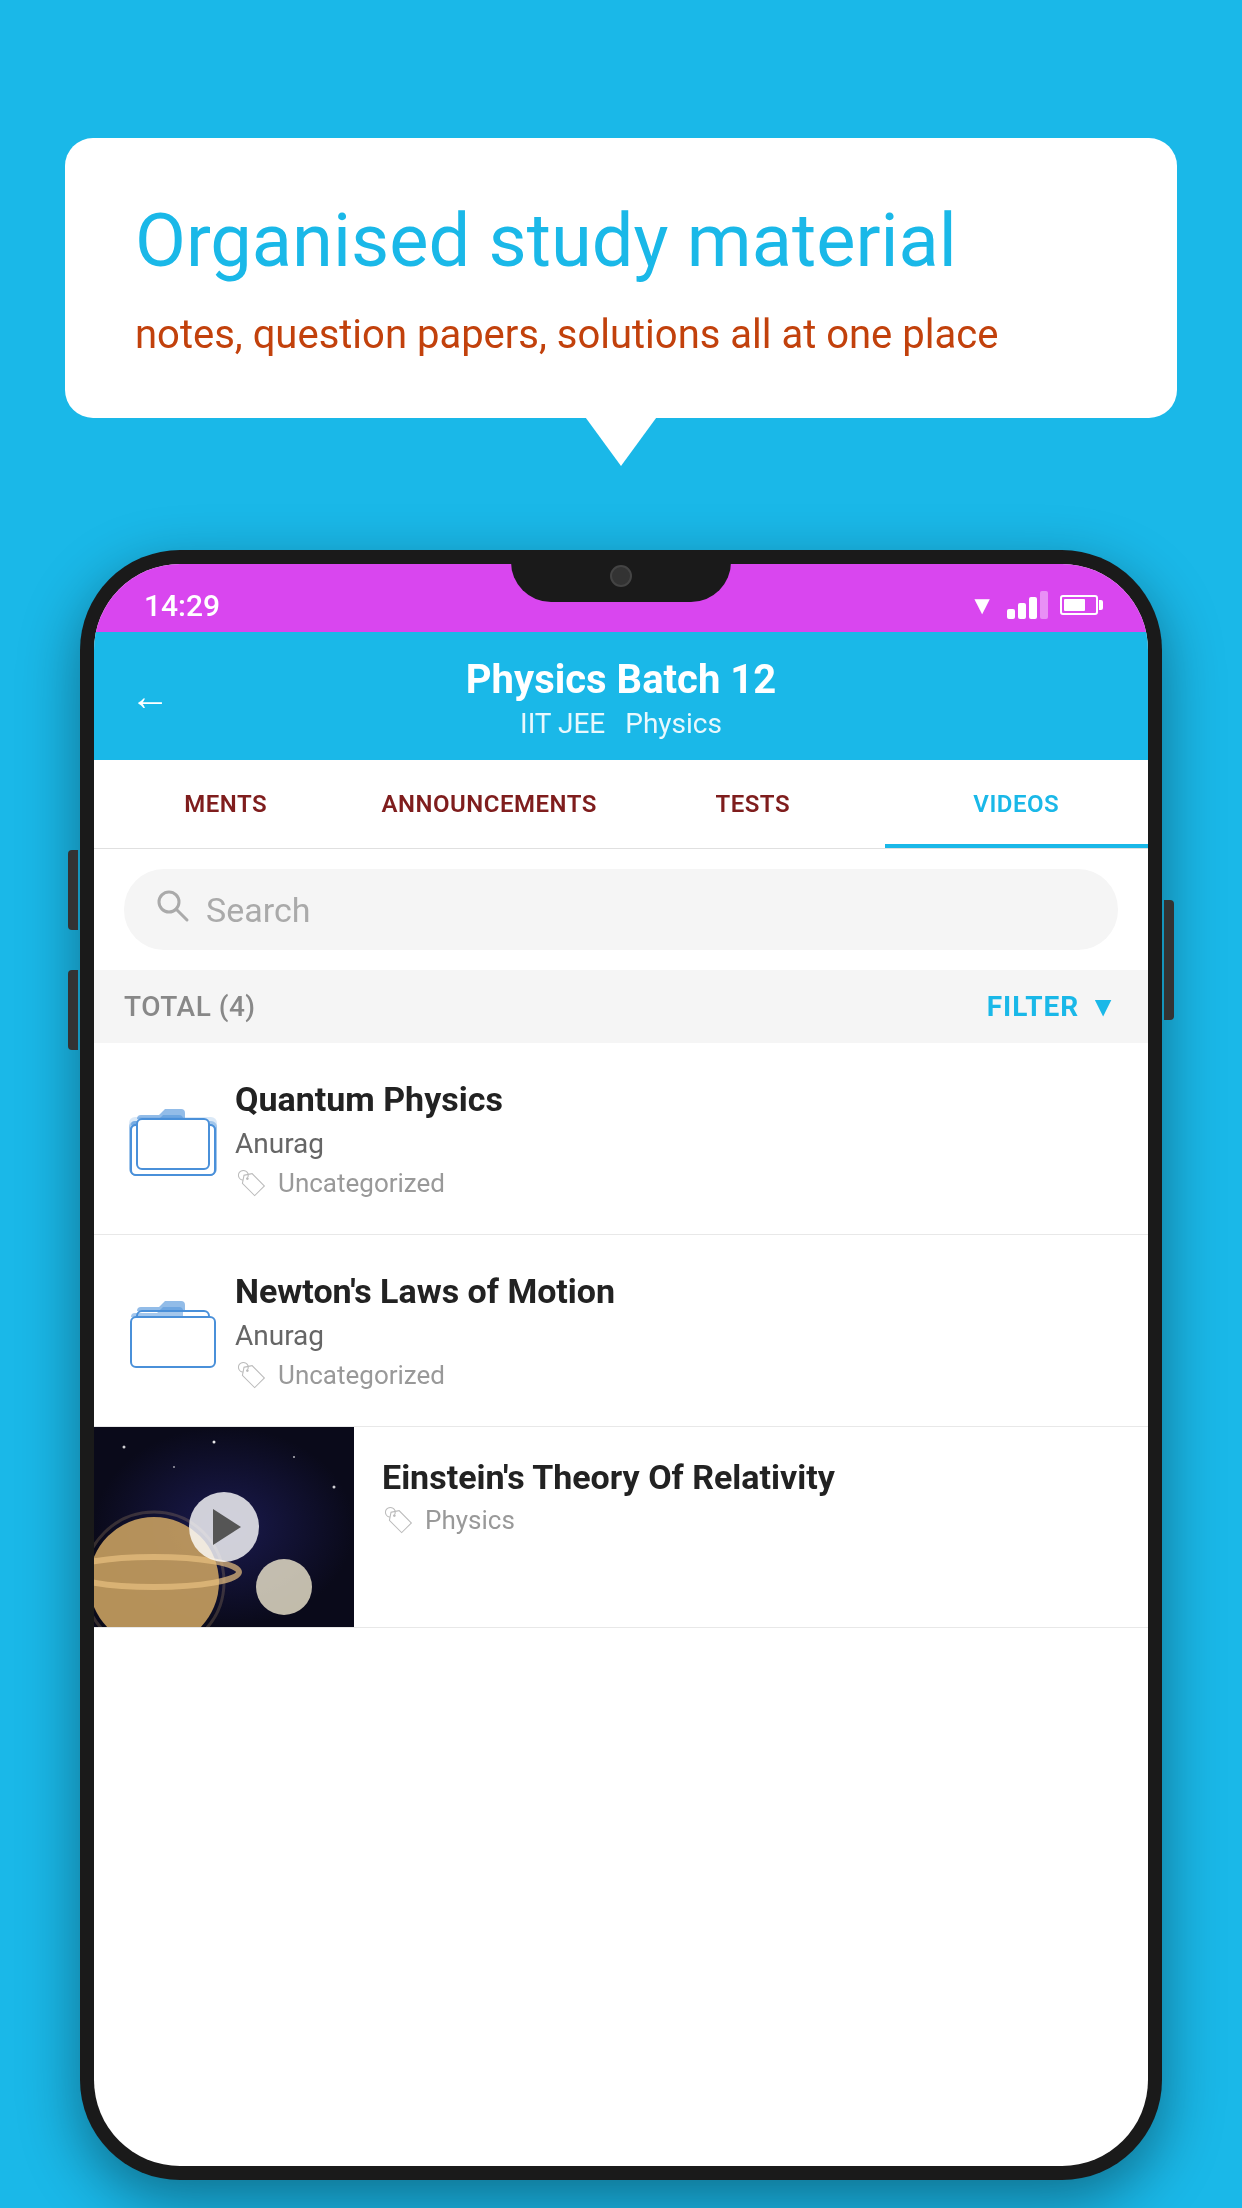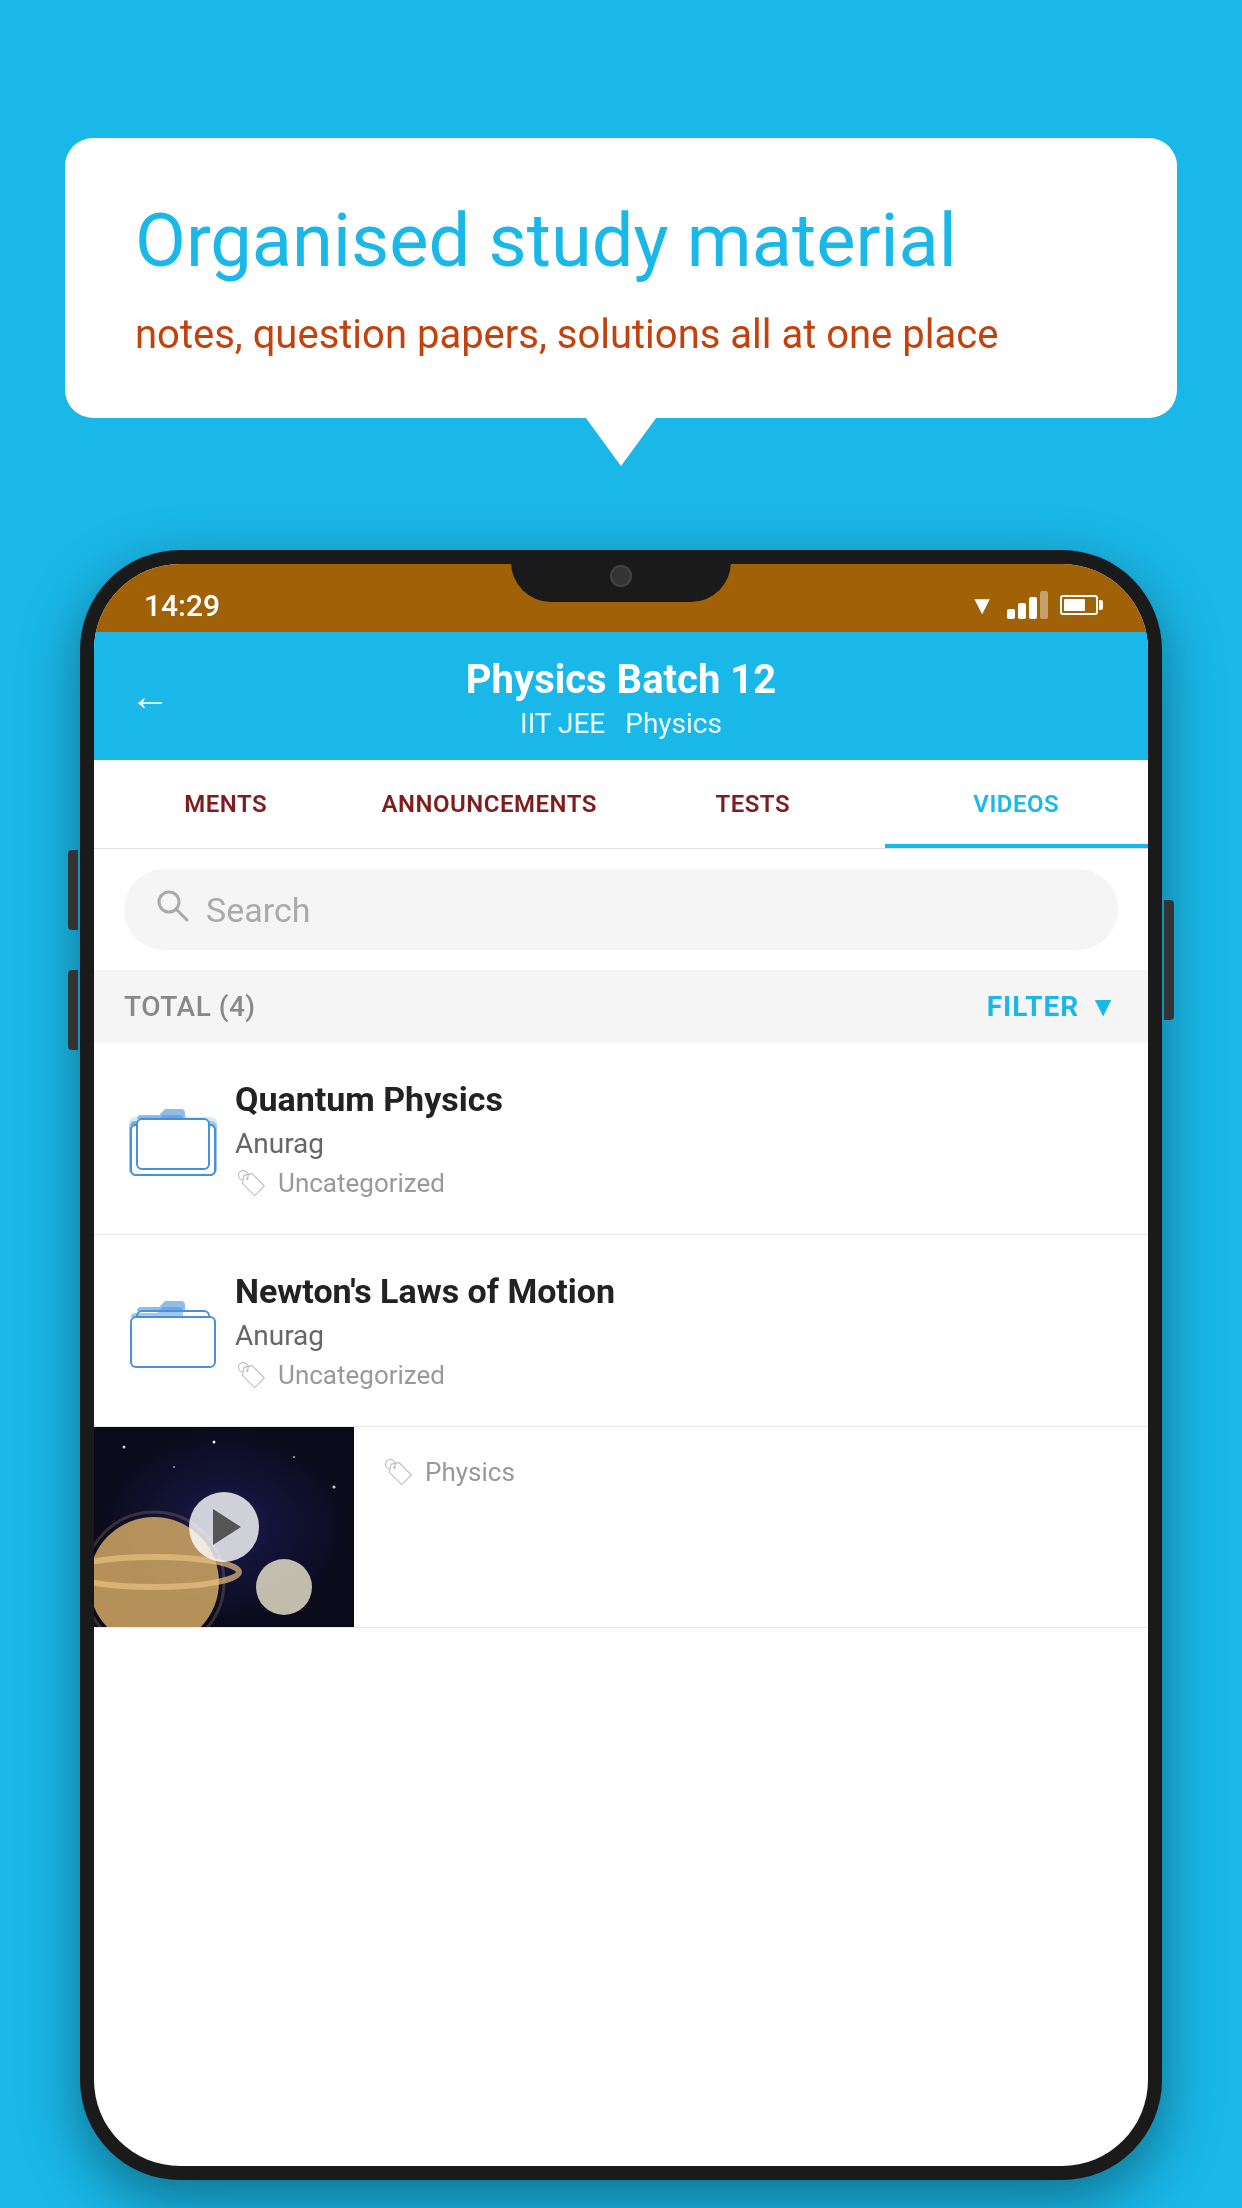--- a/index.html
+++ b/index.html
@@ -133,21 +133,21 @@
       width: 100%;
       height: 100%;
       background: white;
       border-radius: 86px;
       overflow: hidden;
       position: relative;
     }
 
     
     .status-bar {
-      background: #a16207;
+      background: #d946ef;
       height: 68px;
       display: flex;
       align-items: center;
       justify-content: space-between;
       padding: 0 50px;
       padding-top: 14px;
     }
 
     .status-time {
       color: white;
@@ -617,20 +617,21 @@
                 <circle cx="190" cy="160" r="28" fill="#f0e8d0" opacity="0.8"></circle>
 
                 <circle cx="60" cy="155" r="70" fill="none" stroke="#e8c080" stroke-width="3" opacity="0.2"></circle>
               </svg>
               
               <div class="play-button">
                 <div class="play-triangle"></div>
               </div>
             </div>
             <div class="thumb-info">
+              <div class="thumb-title">Einstein's Theory Of Relativity</div>
               <div class="thumb-tag-row">
                 <span class="tag-icon">🏷</span>
                 <span class="thumb-tag">Physics</span>
               </div>
             </div>
           </div>
 
         </div>
       </div>
     </div>

